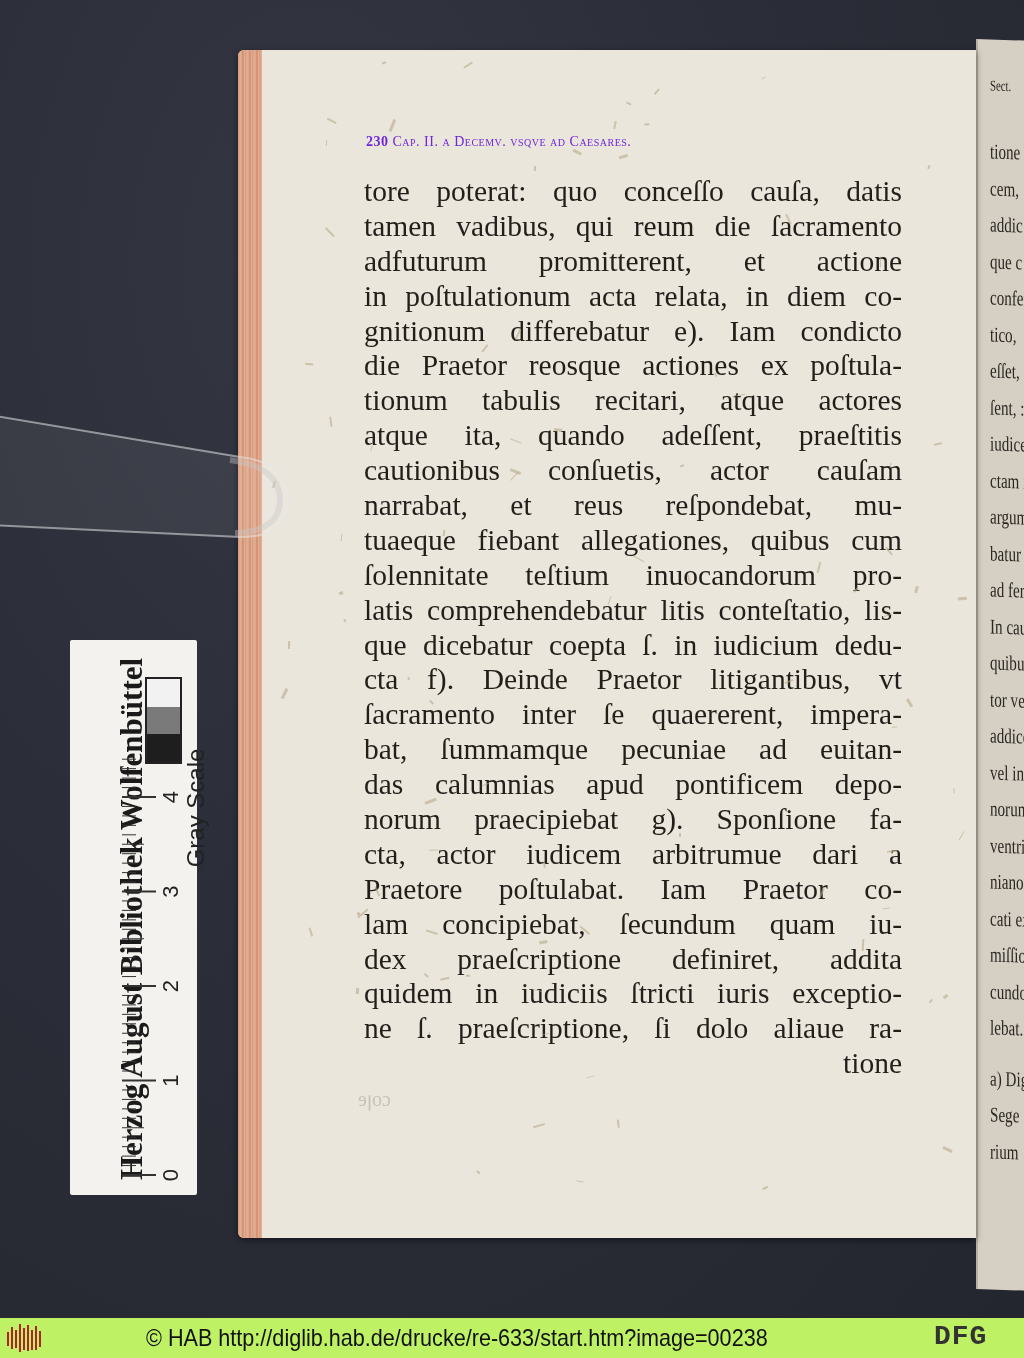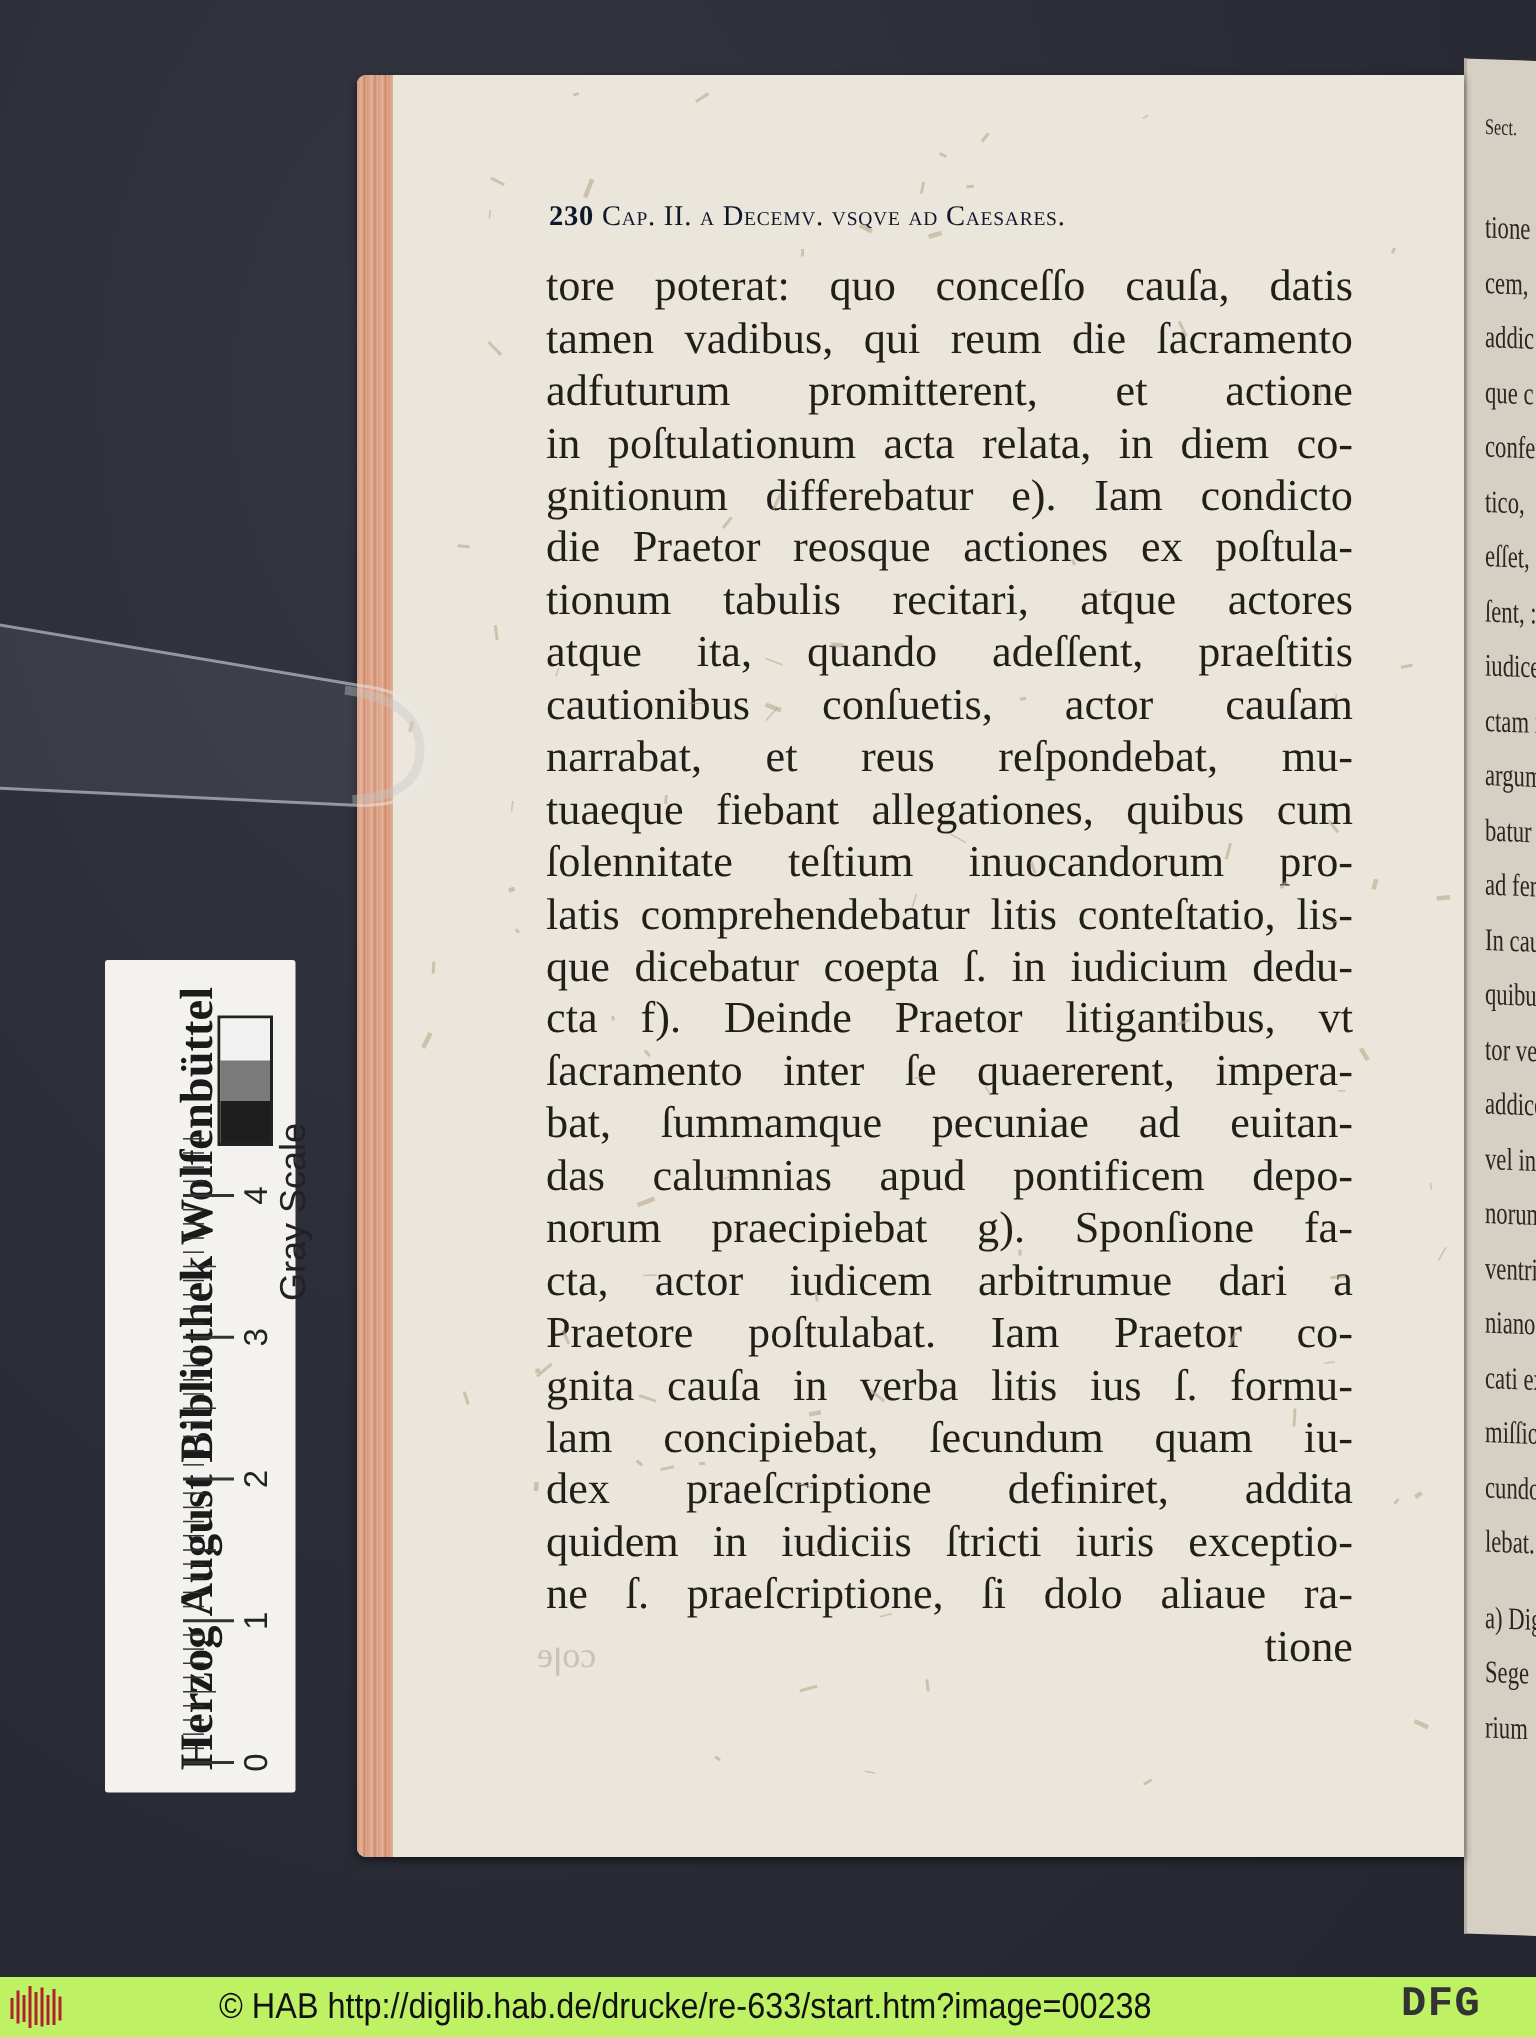--- a/index.html
+++ b/index.html
@@ -10,26 +10,26 @@
   
   .next-page{position:absolute;left:976px;top:40px;width:60px;height:1250px;background:#d6d0c4;
     border-left:2px solid #b9b0a2;transform:skewY(2deg);overflow:hidden;}
   .next-page .line{position:absolute;left:12px;font-family:"Liberation Serif",serif;font-size:21px;color:#2a2622;white-space:nowrap;transform:scaleX(0.72);transform-origin:left;}
   
   .page{position:absolute;left:238px;top:50px;width:738px;height:1188px;background:#ebe6dc;
     border-radius:6px 0 0 6px;box-shadow:0 2px 6px rgba(0,0,0,.5);}
   .page-edge{position:absolute;left:0;top:0;width:24px;height:100%;border-radius:6px 0 0 6px;
     background:repeating-linear-gradient(90deg,#d89a7c 0px,#e3b198 3px,#cf8a6b 5px,#e8b89f 7px);}
   .speck{position:absolute;background:#b8a888;opacity:.6;}
-  .header-line{position:absolute;left:128px;top:84px;width:600px;font-size:19px;color:#0f172a;letter-spacing:.5px;white-space:nowrap;font-family:"Liberation Serif",serif;}
+  .header-line{position:absolute;left:128px;top:84px;width:600px;font-size:14px;color:#6d28d9;letter-spacing:.5px;white-space:nowrap;font-family:"Liberation Serif",serif;}
   .header-line .pg{font-weight:bold;}
   .body-text{position:absolute;left:126px;top:124px;width:538px;font-family:"Liberation Serif",serif;font-size:29.5px;line-height:34.9px;color:#221e1a;}
   .body-text .ln{display:block;text-align:justify;text-align-last:justify;height:34.9px;white-space:nowrap;}
   .body-text .ln.last{text-align:right;text-align-last:right;}
-  .ghost{position:absolute;left:120px;top:1035px;font-size:24px;color:#c9c2b6;font-family:"Liberation Serif",serif;}
+  .ghost{position:absolute;left:120px;top:1035px;font-size:20px;color:#c9c2b6;font-family:"Liberation Serif",serif;}
   
   .clip{position:absolute;left:-10px;top:415px;width:305px;height:130px;}
   
   .ruler{position:absolute;left:70px;top:640px;width:127px;height:555px;background:#f3f2ee;border-radius:2px;}
   .ruler .title{position:absolute;left:-215px;top:260px;width:555px;height:38px;transform:rotate(-90deg);
     font-family:"Liberation Serif",serif;font-weight:bold;font-size:31px;color:#1a1a1a;white-space:nowrap;text-align:center;}
   .ruler .gray-label{position:absolute;left:-3px;top:210px;width:160px;transform:rotate(-90deg);font-family:"Liberation Sans",sans-serif;font-size:24px;color:#222;text-align:center;}
   .swatch{position:absolute;left:145px;top:677px;width:33px;height:83px;border:2px solid #222;}
   .swatch div{height:33.3%;}
   
@@ -98,21 +98,20 @@
       <span class="ln">ſolennitate teſtium inuocandorum pro-</span>
       <span class="ln">latis comprehendebatur litis conteſtatio, lis-</span>
       <span class="ln">que dicebatur coepta ſ. in iudicium dedu-</span>
       <span class="ln">cta f).  Deinde Praetor litigantibus, vt</span>
       <span class="ln">ſacramento inter ſe quaererent, impera-</span>
       <span class="ln">bat, ſummamque pecuniae ad euitan-</span>
       <span class="ln">das calumnias apud pontificem depo-</span>
       <span class="ln">norum praecipiebat g).  Sponſione fa-</span>
       <span class="ln">cta, actor iudicem arbitrumue dari a</span>
       <span class="ln">Praetore poſtulabat.  Iam Praetor co-</span>
-      <span class="ln">gnita cauſa in verba litis ius ſ. formu-</span>
       <span class="ln">lam concipiebat, ſecundum quam iu-</span>
       <span class="ln">dex praeſcriptione definiret, addita</span>
       <span class="ln">quidem in iudiciis ſtricti iuris exceptio-</span>
       <span class="ln">ne ſ. praeſcriptione, ſi dolo aliaue ra-</span>
       <span class="ln last">tione</span>
     </div>
   <div class="ghost">ɘꞁoɔ</div>
 <div class="speck" style="left: 373.29px; top: 666.124px; width: 1.23095px; height: 5.43977px; transform: rotate(79.7778deg);"></div>
     <div class="speck" style="left: 384.468px; top: 101.913px; width: 2.75774px; height: 8.8942px; transform: rotate(73.9483deg);"></div>
     <div class="speck" style="left: 229.108px; top: 924.068px; width: 2.31488px; height: 3.76582px; transform: rotate(89.7392deg);"></div>

